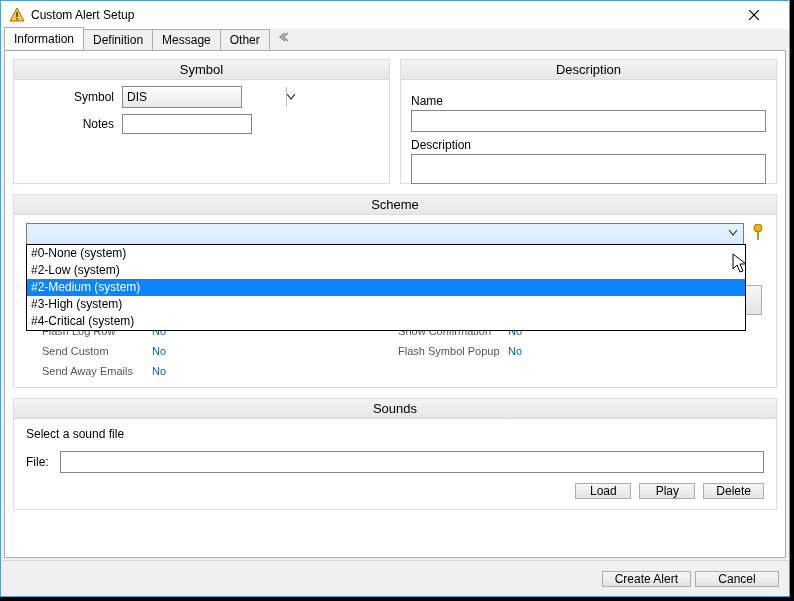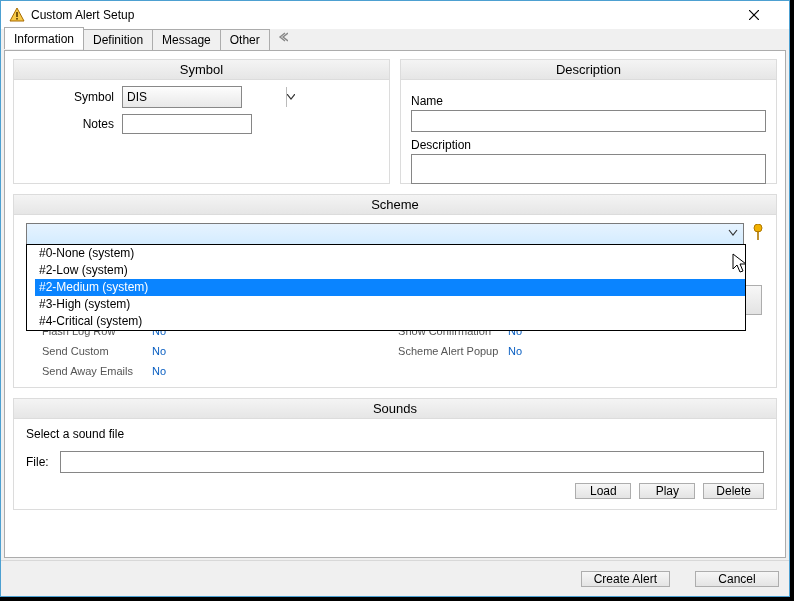--- a/index.html
+++ b/index.html
@@ -152,21 +152,20 @@
     left: 12px; top: 29px;
     width: 720px;
     border: 1px solid #000;
     background: #fff;
     z-index: 50;
   }
   .dropdown-list .opt {
     padding: 1px 4px;
     font-size: 12px;
     line-height: 15px;
-    margin-left: 8px;
   }
   .dropdown-list .opt.sel {
     background: #0a84ff;
     color: #fff;
   }
 
   .scheme-props {
     display: flex;
     gap: 52px;
     margin-top: 80px;
@@ -201,21 +200,21 @@
     background: linear-gradient(#f6f6f6,#e4e4e4);
     font: inherit;
     cursor: default;
   }
 
   
   .footer {
     position: absolute;
     left: 0; right: 0; bottom: 0; height: 36px;
     display: flex; justify-content: flex-end; align-items: center;
-    gap: 25px; padding-right: 10px;
+    gap: 4px; padding-right: 10px;
     background: #f0f0f0;
     border-top: 1px solid #d8d8d8;
   }
   .footer .btn { min-width: 84px; }
 
   .cursor-img {
     position: absolute;
     left: 731px; top: 252px;
     pointer-events: none;
     z-index: 200;
@@ -337,21 +336,21 @@
                 <span class="plabel">Send Away Emails</span>
                 <span class="pval">No</span>
               </div>
             </div>
             <div class="scheme-col" style="margin-left:180px">
               <div class="scheme-prop">
                 <span class="plabel">Show Confirmation</span>
                 <span class="pval">No</span>
               </div>
               <div class="scheme-prop">
-                <span class="plabel">Scheme Alert Popup</span>
+                <span class="plabel">Flash Symbol Popup</span>
                 <span class="pval">No</span>
               </div>
             </div>
           </div>
 
         </div>
       </div>
 
       <div class="groupbox sounds-box">
         <div class="groupbox-head">Sounds</div>

